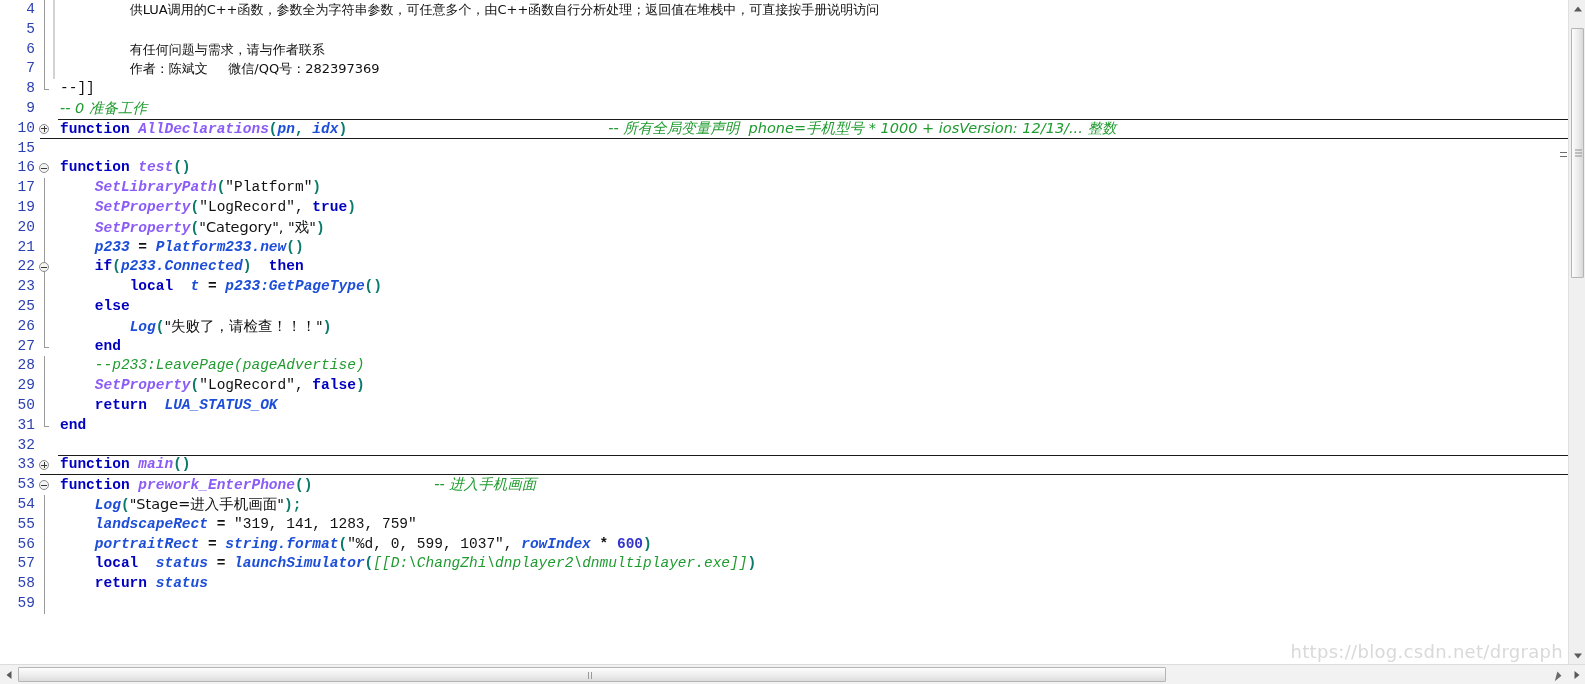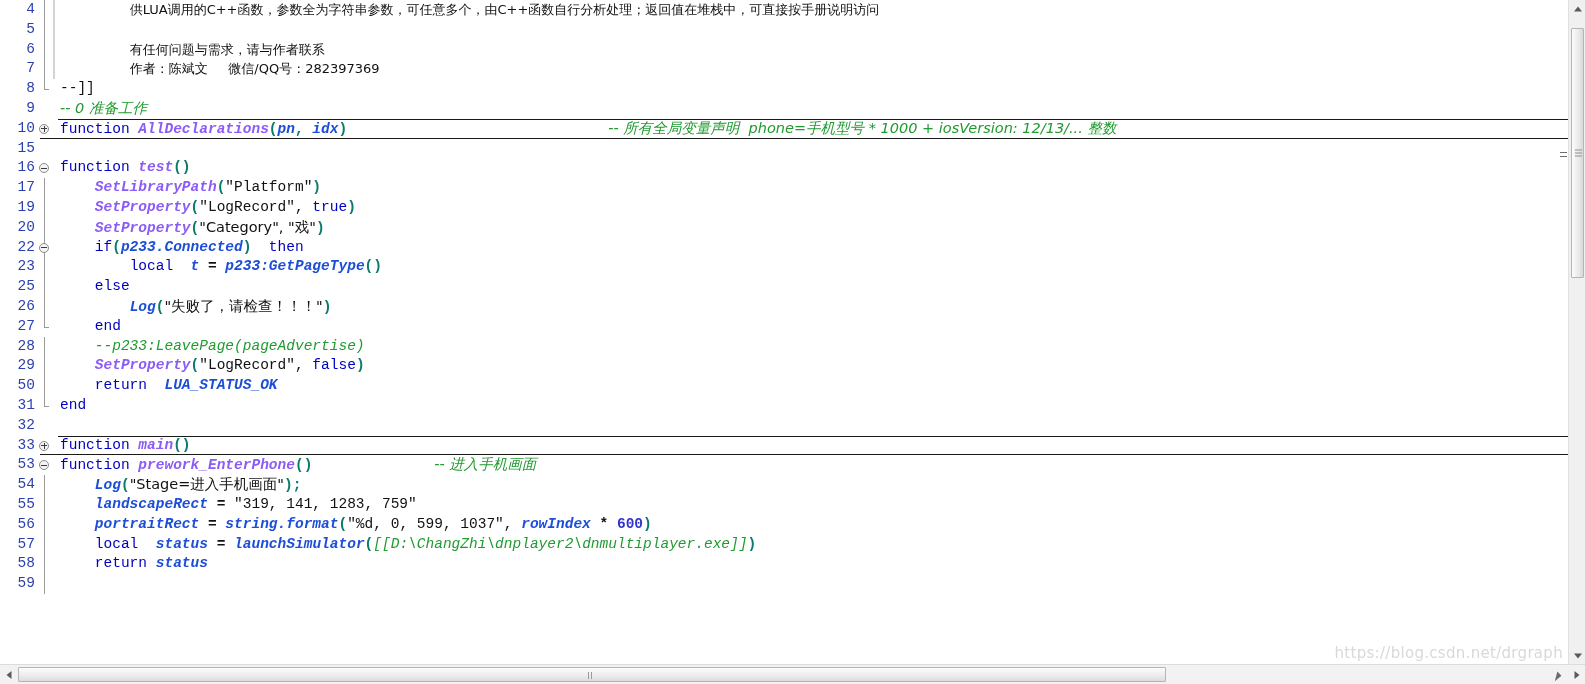--- a/index.html
+++ b/index.html
@@ -140,21 +140,21 @@
   }
   .row.folded-bot::after {
     content: "";
     position: absolute;
     left: 40px; right: 0; bottom: 0px;
     height: 1px;
     background: #1a1a1a;
   }
 
   
-  .kw       { color: #0000c0; font-weight: normal; }
+  .kw       { color: #0000c0; font-weight: bold; }
   .fnname   { color: #8b5cf6; font-style: italic; font-weight: bold; }
   .ident    { color: #1d4ed8; font-style: italic; font-weight: bold; }
   .punc     { color: #0a7a6a; font-weight: bold; }
   .str      { color: #111111; }
   .num      { color: #3333cc; font-weight: bold; }
   .cmt      { color: #1f9b2f; font-style: italic; }
   .plain    { color: #111111; }
   .op       { color: #111111; font-weight: bold; }
   .cjk      { font-family: "DejaVu Sans", "Liberation Sans", sans-serif; }
   .docline  { color: #111111; font-family: "DejaVu Sans", "Liberation Sans", sans-serif; font-size: 13px; text-align: center; }
@@ -238,21 +238,21 @@
     display: inline-block; width: 1px; height: 7px; margin-right: 2px;
     background: #9a9a9a; vertical-align: top;
   }
 
   
   .watermark {
     position: absolute;
     right: 22px;
     bottom: 22px;
     color: #d9d9d9;
-    font-size: 15px;
+    font-size: 18px;
     font-family: "DejaVu Sans", "Liberation Sans", sans-serif;
     letter-spacing: 0.3px;
     user-select: none;
     white-space: nowrap;
   }
 
   
   .cursor-arrow {
     position: absolute;
     right: 24px; bottom: 2px;
@@ -287,20 +287,21 @@
         <div class="row"><div class="gutter">6</div><div class="foldcol"><span class="guide"></span></div><div class="sep bar"></div><div class="content"><span class="plain">        </span><span class="docline cjk">有任何问题与需求，请与作者联系</span></div></div>
         <div class="row"><div class="gutter">7</div><div class="foldcol"><span class="guide"></span></div><div class="sep bar"></div><div class="content"><span class="plain">        </span><span class="docline cjk">作者：陈斌文     微信/QQ号：282397369</span></div></div>
         <div class="row"><div class="gutter">8</div><div class="foldcol"><span class="guide-end"></span></div><div class="sep"></div><div class="content"><span class="plain">--]]</span></div></div>
         <div class="row"><div class="gutter">9</div><div class="foldcol"></div><div class="sep"></div><div class="content"><span class="cmt cjk">-- 0 准备工作</span></div></div>
         <div class="row folded-top folded-bot"><div class="gutter">10</div><div class="foldcol"><span class="foldbox plus"></span></div><div class="sep"></div><div class="content"><span class="kw">function </span><span class="fnname">AllDeclarations</span><span class="punc">(</span><span class="ident">pn</span><span class="punc">,</span><span class="ident"> idx</span><span class="punc">)</span><span class="plain">                              </span><span class="cmt cjk">-- 所有全局变量声明  phone=手机型号 * 1000 + iosVersion: 12/13/... 整数</span></div></div>
         <div class="row"><div class="gutter">15</div><div class="foldcol"></div><div class="sep"></div><div class="content"></div></div>
         <div class="row"><div class="gutter">16</div><div class="foldcol"><span class="foldbox"></span></div><div class="sep"></div><div class="content"><span class="kw">function </span><span class="fnname">test</span><span class="punc">()</span></div></div>
         <div class="row"><div class="gutter">17</div><div class="foldcol"><span class="guide"></span></div><div class="sep"></div><div class="content"><span class="plain">    </span><span class="fnname">SetLibraryPath</span><span class="punc">(</span><span class="str">"Platform"</span><span class="punc">)</span></div></div>
         <div class="row"><div class="gutter">19</div><div class="foldcol"><span class="guide"></span></div><div class="sep"></div><div class="content"><span class="plain">    </span><span class="fnname">SetProperty</span><span class="punc">(</span><span class="str">"LogRecord",</span><span class="kw"> true</span><span class="punc">)</span></div></div>
         <div class="row"><div class="gutter">20</div><div class="foldcol"><span class="guide"></span></div><div class="sep"></div><div class="content"><span class="plain">    </span><span class="fnname">SetProperty</span><span class="punc">(</span><span class="str cjk">"Category", "戏"</span><span class="punc">)</span></div></div>
+        <div class="row"><div class="gutter">21</div><div class="foldcol"><span class="guide"></span></div><div class="sep"></div><div class="content"><span class="plain">    </span><span class="ident">p233</span><span class="op"> = </span><span class="ident">Platform233.new</span><span class="punc">()</span></div></div>
         <div class="row"><div class="gutter">22</div><div class="foldcol"><span class="guide"></span><span class="foldbox"></span></div><div class="sep"></div><div class="content"><span class="plain">    </span><span class="kw">if</span><span class="punc">(</span><span class="ident">p233.Connected</span><span class="punc">)</span><span class="kw">  then</span></div></div>
         <div class="row"><div class="gutter">23</div><div class="foldcol"><span class="guide"></span></div><div class="sep"></div><div class="content"><span class="plain">        </span><span class="kw">local</span><span class="ident">  t</span><span class="op"> = </span><span class="ident">p233:GetPageType</span><span class="punc">()</span></div></div>
         <div class="row"><div class="gutter">25</div><div class="foldcol"><span class="guide"></span></div><div class="sep"></div><div class="content"><span class="plain">    </span><span class="kw">else</span></div></div>
         <div class="row"><div class="gutter">26</div><div class="foldcol"><span class="guide"></span></div><div class="sep"></div><div class="content"><span class="plain">        </span><span class="ident">Log</span><span class="punc">(</span><span class="str cjk">"失败了，请检查！！！"</span><span class="punc">)</span></div></div>
         <div class="row"><div class="gutter">27</div><div class="foldcol"><span class="guide-end"></span></div><div class="sep"></div><div class="content"><span class="plain">    </span><span class="kw">end</span></div></div>
         <div class="row"><div class="gutter">28</div><div class="foldcol"><span class="guide"></span></div><div class="sep"></div><div class="content"><span class="plain">    </span><span class="cmt">--p233:LeavePage(pageAdvertise)</span></div></div>
         <div class="row"><div class="gutter">29</div><div class="foldcol"><span class="guide"></span></div><div class="sep"></div><div class="content"><span class="plain">    </span><span class="fnname">SetProperty</span><span class="punc">(</span><span class="str">"LogRecord",</span><span class="kw"> false</span><span class="punc">)</span></div></div>
         <div class="row"><div class="gutter">50</div><div class="foldcol"><span class="guide"></span></div><div class="sep"></div><div class="content"><span class="plain">    </span><span class="kw">return</span><span class="ident">  LUA_STATUS_OK</span></div></div>
         <div class="row"><div class="gutter">31</div><div class="foldcol"><span class="guide-end"></span></div><div class="sep"></div><div class="content"><span class="kw">end</span></div></div>
         <div class="row"><div class="gutter">32</div><div class="foldcol"></div><div class="sep"></div><div class="content"></div></div>

